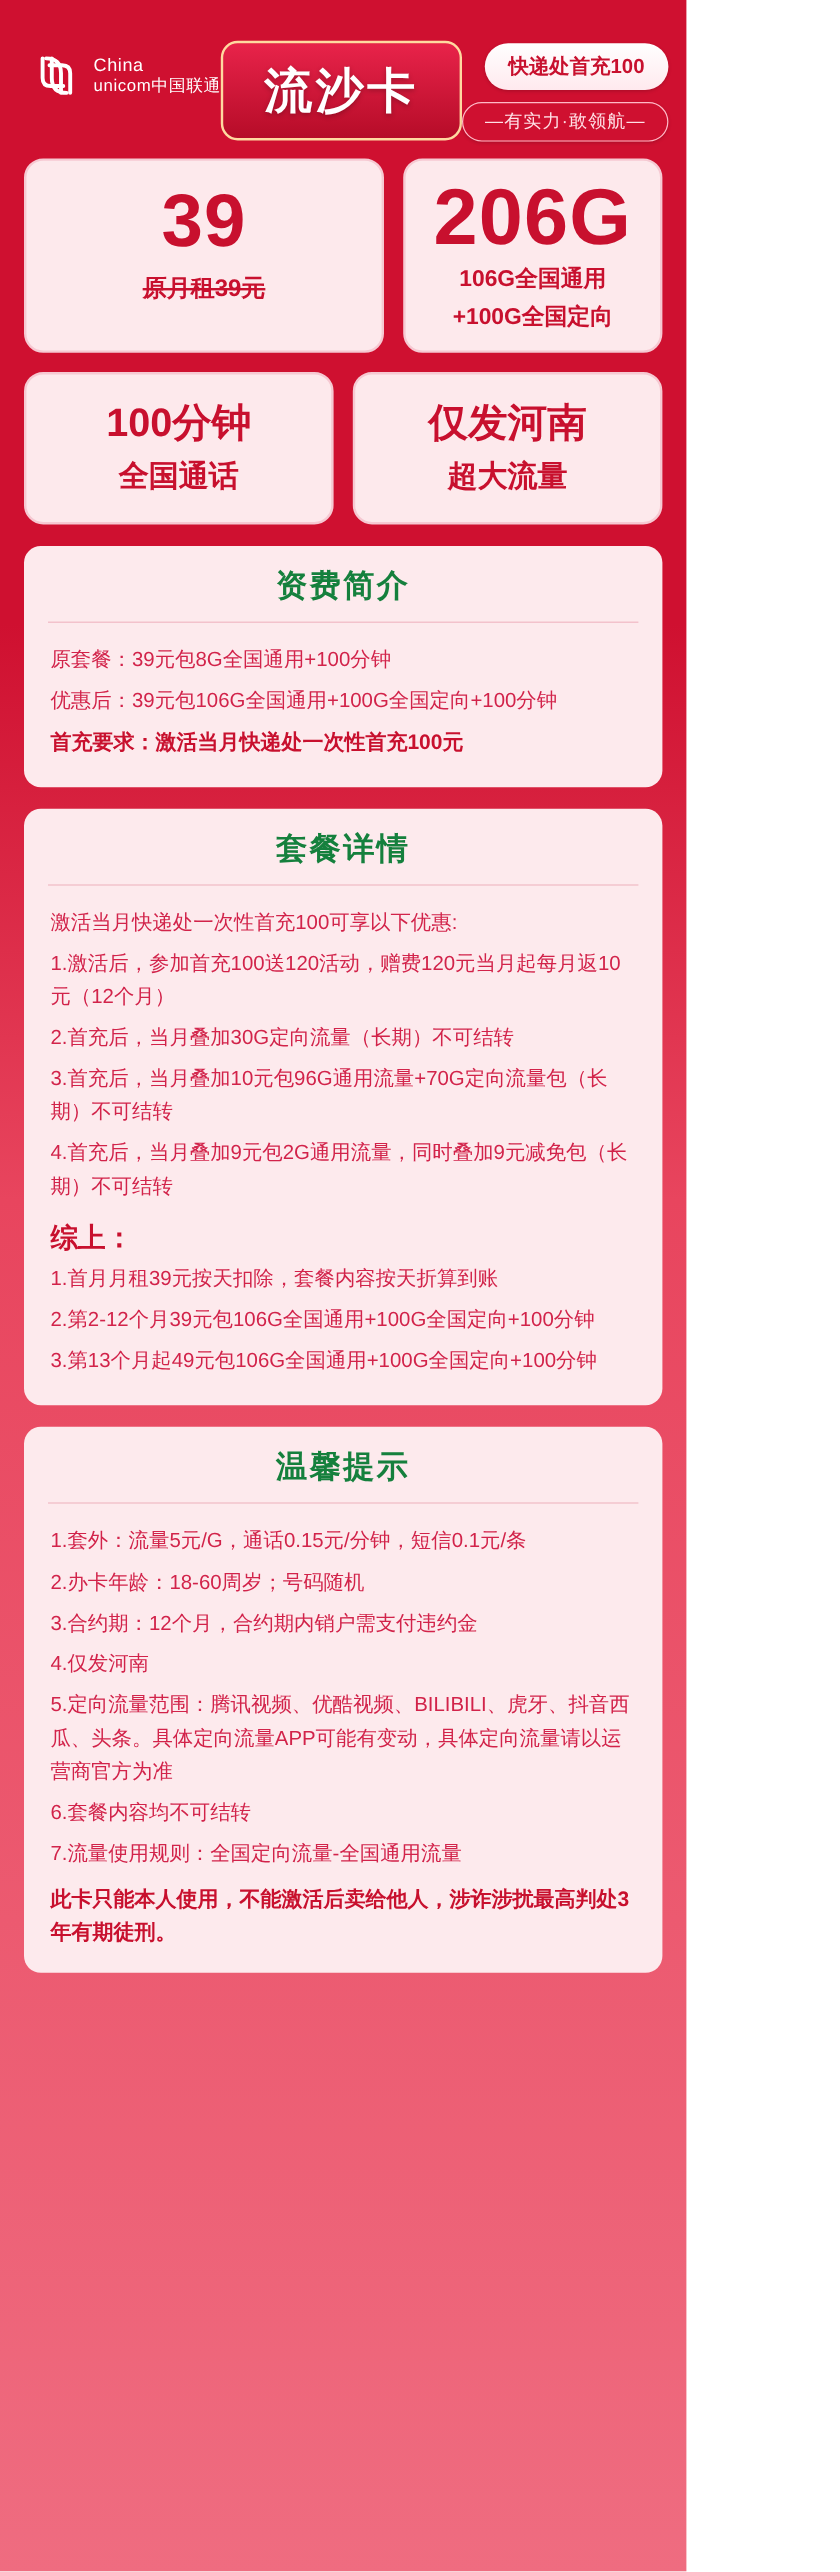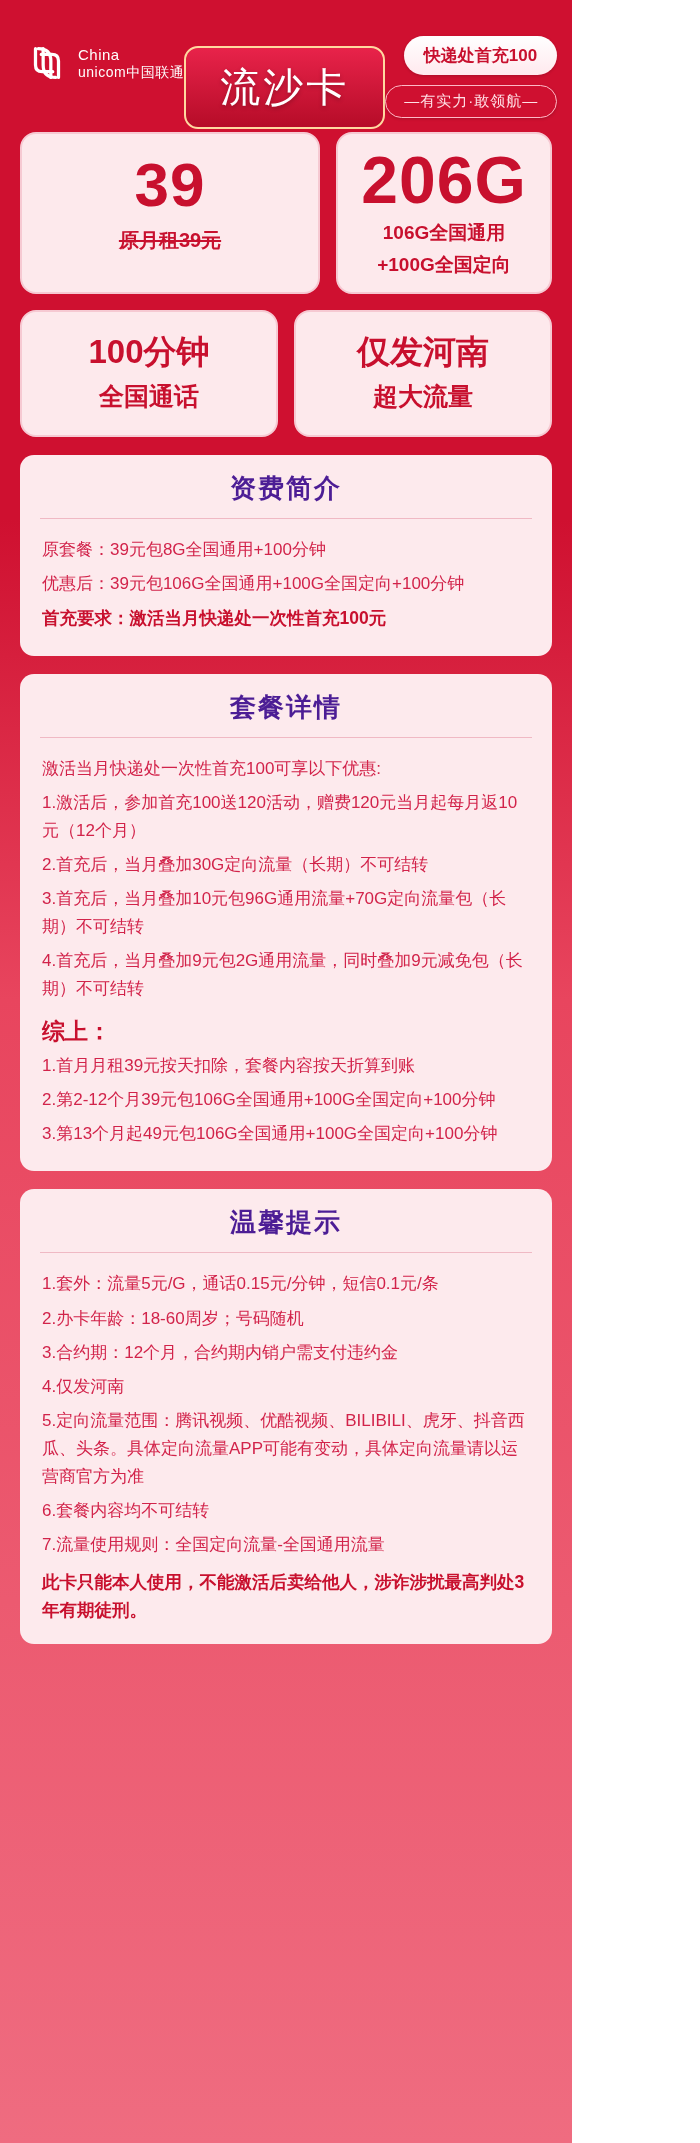--- a/index.html
+++ b/index.html
@@ -34,28 +34,28 @@
   .logo-text {
     color: #ffffff;
     line-height: 1.15;
     font-size: 15px;
     letter-spacing: .5px;
   }
   .logo-text .l1 { font-size: 15px; }
   .logo-text .l2 { font-size: 14px; white-space: nowrap; }
 
   .title-badge {
-    margin-top: 24px;
+    margin-top: 12px;
     background: linear-gradient(180deg, #e8234a 0%, #b60c28 100%);
     border: 2px solid #ffd9a0;
     border-radius: 14px;
     padding: 12px 34px;
     color: #ffffff;
     font-size: 40px;
-    font-weight: normal;
+    font-weight: bold;
     letter-spacing: 3px;
     text-shadow: 0 2px 4px rgba(0,0,0,.25);
     white-space: nowrap;
   }
 
   .header-right {
     display: flex;
     flex-direction: column;
     gap: 10px;
     align-items: flex-end;
@@ -137,21 +137,21 @@
 
   
   .panel {
     margin-top: 18px;
     background: #fdeaed;
     border-radius: 14px;
     padding: 16px 18px 20px 18px;
   }
   .panel-title {
     text-align: center;
-    color: #4c1d95;
+    color: #15803d;
     font-size: 26px;
     font-weight: bold;
     letter-spacing: 2px;
     padding-bottom: 12px;
   }
   .divider {
     height: 1px;
     background: #f0b9c4;
     margin: 0 2px 14px 2px;
   }

